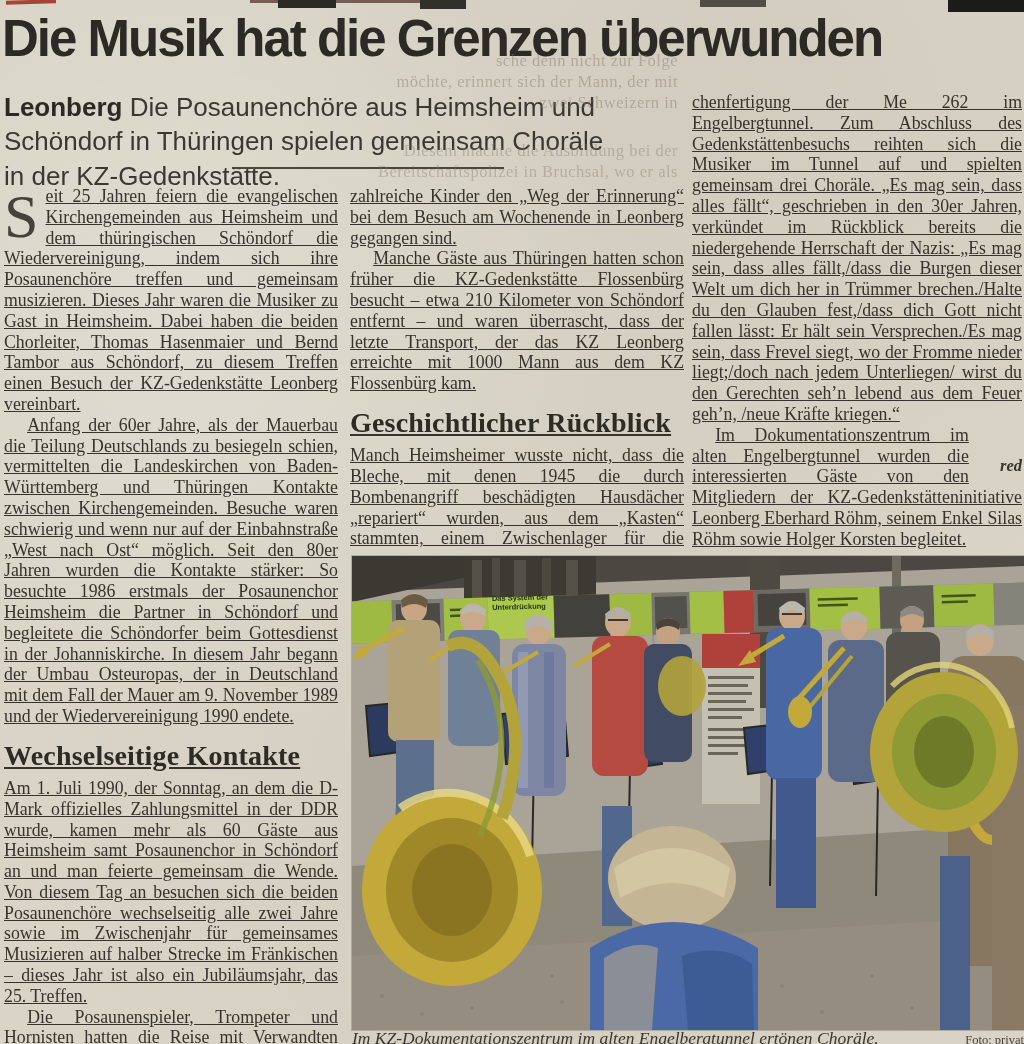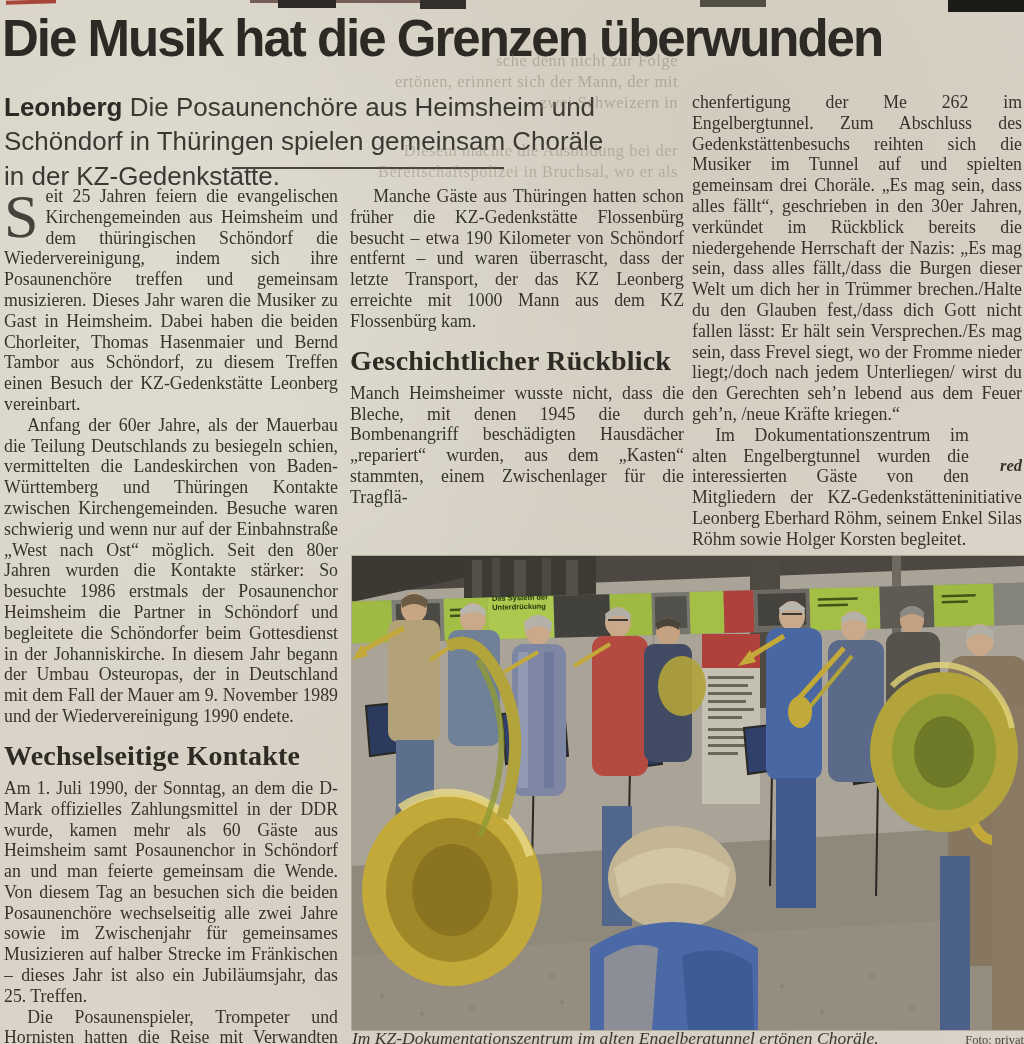--- a/index.html
+++ b/index.html
@@ -38,21 +38,21 @@
   .ghost{
     position:absolute; font-size:16.5px; color:#837b6a; line-height:21px;
     filter:blur(.5px); opacity:.55; letter-spacing:.5px; white-space:nowrap; overflow:hidden;
   }
   .ghost div{overflow:hidden; text-overflow:clip;text-align:right;}
   .g1{left:348px; top:50px; width:330px; opacity:.45;}
   .g2{left:348px; top:140px; width:330px; opacity:.4;}
 
   .col{
     position:absolute; font-size:17.8px; line-height:20.8px; text-align:justify;
-    overflow:hidden; color:#37332c;
+    overflow:hidden; color:#37332c;text-decoration:underline;
   }
   .col p{margin:0;}
   .col p.ind{text-indent:1.3em;}
   .col h3{
     font-size:28px; line-height:1.15; margin:13px 0 6px 0; font-weight:700; color:#2e2a24;
     text-align:left; letter-spacing:.2px;
   }
   .col1{left:4px;  top:186px; width:334px; height:858px;}
   .col2{left:350px; top:186px; width:334px; height:364px;}
   .col3{left:692px; top:92px;  width:330px; height:468px;}
@@ -89,38 +89,39 @@
   <div class="artifact mark-c"></div>
   <div class="artifact mark-d"></div>
   <div class="artifact mark-e"></div>
 
   <div class="headline">Die Musik hat die Grenzen überwunden</div>
   <div class="subhead"><span class="tag">Leonberg</span><span> Die Posaunenchöre aus Heimsheim und Schöndorf in Thüringen spielen gemeinsam Choräle in der KZ-Gedenkstätte.</span></div>
   <div class="divider"></div>
 
   <div class="ghost g1">
     <div>sche denn nicht zur Folge</div>
-    <div>ertönen, erinnert sich der Mann, der mit</div>
+    <div>möchte, erinnert sich der Mann, der mit</div>
     <div>zwei Schweizern in</div>
   </div>
   <div class="ghost g2">
     <div>Diesem machte die Ausbildung bei der</div>
     <div>Bereitschaftspolizei in Bruchsal, wo er als</div>
   </div>
 
   <div class="col col1">
     <p><span class="dropcap">S</span><span>eit 25 Jahren feiern die evangelischen Kirchengemeinden aus Heimsheim und dem thüringischen Schöndorf die Wiedervereinigung, indem sich ihre Posaunenchöre treffen und gemeinsam musizieren. Dieses Jahr waren die Musiker zu Gast in Heimsheim. Dabei haben die beiden Chorleiter, Thomas Hasenmaier und Bernd Tambor aus Schöndorf, zu diesem Treffen einen Besuch der KZ-Gedenkstätte Leonberg vereinbart.</span></p>
     <p class="ind">Anfang der 60er Jahre, als der Mauerbau die Teilung Deutschlands zu besiegeln schien, vermittelten die Landeskirchen von Baden-Württemberg und Thüringen Kontakte zwischen Kirchengemeinden. Besuche waren schwierig und wenn nur auf der Einbahnstraße „West nach Ost“ möglich. Seit den 80er Jahren wurden die Kontakte stärker: So besuchte 1986 erstmals der Posaunenchor Heimsheim die Partner in Schöndorf und begleitete die Schöndorfer beim Gottesdienst in der Johanniskirche. In diesem Jahr begann der Umbau Osteuropas, der in Deutschland mit dem Fall der Mauer am 9. November 1989 und der Wiedervereinigung 1990 endete.</p>
     <h3>Wechselseitige Kontakte</h3>
     <p>Am 1. Juli 1990, der Sonntag, an dem die D-Mark offizielles Zahlungsmittel in der DDR wurde, kamen mehr als 60 Gäste aus Heimsheim samt Posaunenchor in Schöndorf an und man feierte gemeinsam die Wende. Von diesem Tag an besuchen sich die beiden Posaunenchöre wechselseitig alle zwei Jahre sowie im Zwischenjahr für gemeinsames Musizieren auf halber Strecke im Fränkischen – dieses Jahr ist also ein Jubiläumsjahr, das 25. Treffen.</p>
     <p class="ind">Die Posaunenspieler, Trompeter und Hornisten hatten die Reise mit Verwandten und Bekannten angetreten, sodass auch</p>
   </div>
 
   <div class="col col2">
-    <p class="ind">Manche Gäste aus Thüringen hatten schon früher die KZ-Gedenkstätte Flossenbürg besucht – etwa 190 Kilometer von Schöndorf entfernt – und waren überrascht, dass der letzte Transport, der das KZ Leonberg erreichte mit 1000 Mann aus dem KZ Flossenbürg kam.</p>
+    <p>zahlreiche Kinder den „Weg der Erinnerung“ bei dem Besuch am Wochenende in Leonberg gegangen sind.</p>
+    <p class="ind">Manche Gäste aus Thüringen hatten schon früher die KZ-Gedenkstätte Flossenbürg besucht – etwa 210 Kilometer von Schöndorf entfernt – und waren überrascht, dass der letzte Transport, der das KZ Leonberg erreichte mit 1000 Mann aus dem KZ Flossenbürg kam.</p>
     <h3>Geschichtlicher Rückblick</h3>
     <p>Manch Heimsheimer wusste nicht, dass die Bleche, mit denen 1945 die durch Bombenangriff beschädigten Hausdächer „repariert“ wurden, aus dem „Kasten“ stammten, einem Zwischenlager für die Tragflä-</p>
   </div>
 
   <div class="col col3">
     <p>chenfertigung der Me 262 im Engelbergtunnel. Zum Abschluss des Gedenkstättenbesuchs reihten sich die Musiker im Tunnel auf und spielten gemeinsam drei Choräle. „Es mag sein, dass alles fällt“, geschrieben in den 30er Jahren, verkündet im Rückblick bereits die niedergehende Herrschaft der Nazis: „Es mag sein, dass alles fällt,/dass die Burgen dieser Welt um dich her in Trümmer brechen./Halte du den Glauben fest,/dass dich Gott nicht fallen lässt: Er hält sein Versprechen./Es mag sein, dass Frevel siegt, wo der Fromme nieder liegt;/doch nach jedem Unterliegen/ wirst du den Gerechten seh’n lebend aus dem Feuer geh’n, /neue Kräfte kriegen.“</p>
     <p class="ind"><span class="byline">red</span><span>Im Dokumentationszentrum im alten Engelbergtunnel wurden die interessierten Gäste von den Mitgliedern der KZ-Gedenkstätteninitiative Leonberg Eberhard Röhm, seinem Enkel Silas Röhm sowie Holger Korsten begleitet.</span></p>
   </div>
 
   <div class="photo">

